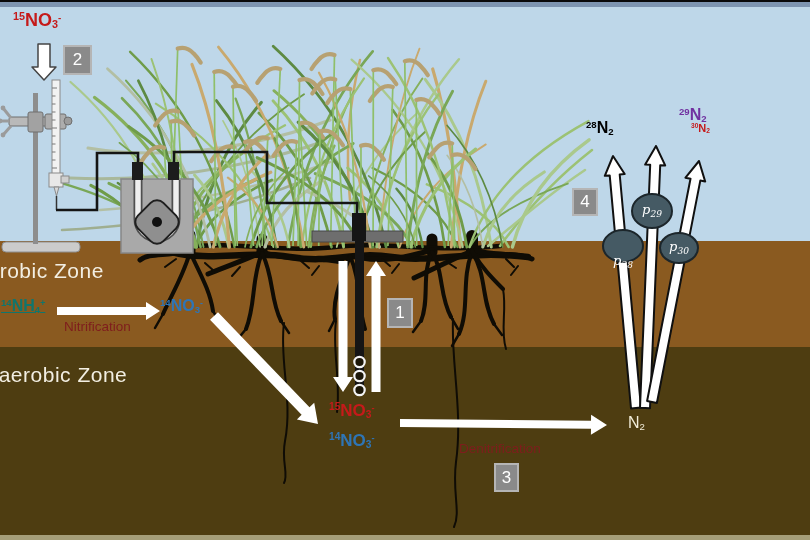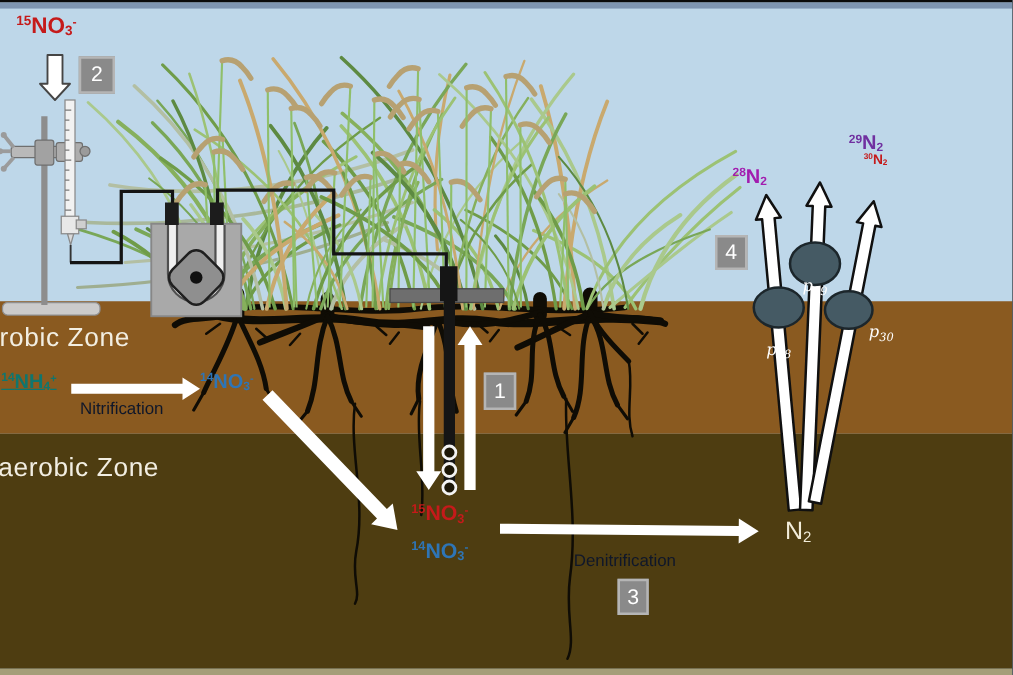--- a/index.html
+++ b/index.html
@@ -10,33 +10,33 @@
   .layer{position:absolute;left:0;width:810px;}
   .top-black{top:0;height:2px;background:#0a0a0a;}
   .top-strip{top:2px;height:5px;background:#7e95b1;}
   .sky{top:7px;height:234px;background:#bed7e9;}
   .soil-aerobic{top:241px;height:106px;background:#8a5a20;}
   .soil-anaerobic{top:347px;height:188px;background:#4e3d11;}
   .ground-strip{top:535px;height:5px;background:#a59e79;}
   svg.scene{position:absolute;left:0;top:0;}
   .lbl{position:absolute;line-height:1;white-space:nowrap;}
   .zone-label{font-size:21px;color:#f2eee2;letter-spacing:0.5px;}
-  .process-label{font-size:13.5px;color:#0f172a;}
+  .process-label{font-size:13.5px;color:#7f1d1d;}
   .mol{font-weight:600;}
   .mol sup{font-size:60%;vertical-align:0.55em;letter-spacing:0;}
   .mol sub{font-size:60%;vertical-align:-0.2em;}
   .mol sup.chg{font-size:55%;}
   .step-box{
     position:absolute;background:#8a8a8a;border:2px solid #b5b5b5;
     color:#fff;display:flex;align-items:center;justify-content:center;
     font-size:17px;box-sizing:border-box;
   }
   .peak-label{
     position:absolute;transform:translate(-50%,-54%);
-    color:#fff;font-family:"DejaVu Serif",serif;font-style:italic;font-size:13px;margin-top:20px;
+    color:#fff;font-family:"DejaVu Serif",serif;font-style:italic;font-size:13px;
   }
   .peak-label sub{font-size:70%;vertical-align:-0.3em;}
 </style>
 </head>
 <body>
 
 <div class="stage">
 
   <div class="layer top-black"></div>
   <div class="layer top-strip"></div>
@@ -322,39 +322,39 @@
   <div class="lbl mol" style="left: 329px; top: 432px; font-size: 17px; color: rgb(46, 117, 182);">
     <sup>14</sup><span>NO</span><sub>3</sub><sup class="chg">-</sup>
   </div>
 
   <div class="lbl process-label" style="left:459px;top:442px">Denitrification</div>
 
   <div class="step-box" style="left:494px;top:463px;width:25px;height:29px">3</div>
 
   <div class="step-box" style="left:572px;top:188px;width:26px;height:28px">4</div>
 
-  <div class="lbl mol" style="left: 586px; top: 134px; font-size: 16px; color: #a21caf;">
+  <div class="lbl mol" style="left: 586px; top: 120px; font-size: 16px; color: #000000;">
     <sup>28</sup><span>N</span><sub>2</sub>
   </div>
 
   <div class="lbl mol" style="left: 679px; top: 107px; font-size: 16px; color: rgb(112, 48, 160);">
     <sup>29</sup><span>N</span><sub>2</sub>
   </div>
 
   <div class="lbl mol" style="left: 691px; top: 123px; font-size: 11px; color: rgb(197, 26, 26);">
     <sup>30</sup><span>N</span><sub>2</sub>
   </div>
 
-  <div class="lbl mol" style="left: 628px; top: 415px; font-size: 20px; font-weight: 400; color: rgb(242, 237, 218);">
+  <div class="lbl mol" style="left: 628px; top: 415px; font-size: 16px; font-weight: 400; color: rgb(242, 237, 218);">
     <span>N</span><sub>2</sub>
   </div>
 
   <div class="peak-label" style="left:623px;top:262px">
     <span>p</span><sub>28</sub>
   </div>
   <div class="peak-label" style="left:652px;top:211px">
     <span>p</span><sub>29</sub>
   </div>
-  <div class="peak-label" style="left:705px;top:248px">
+  <div class="peak-label" style="left:679px;top:248px">
     <span>p</span><sub>30</sub>
   </div>
 
 </div>
 
 </body></html>

